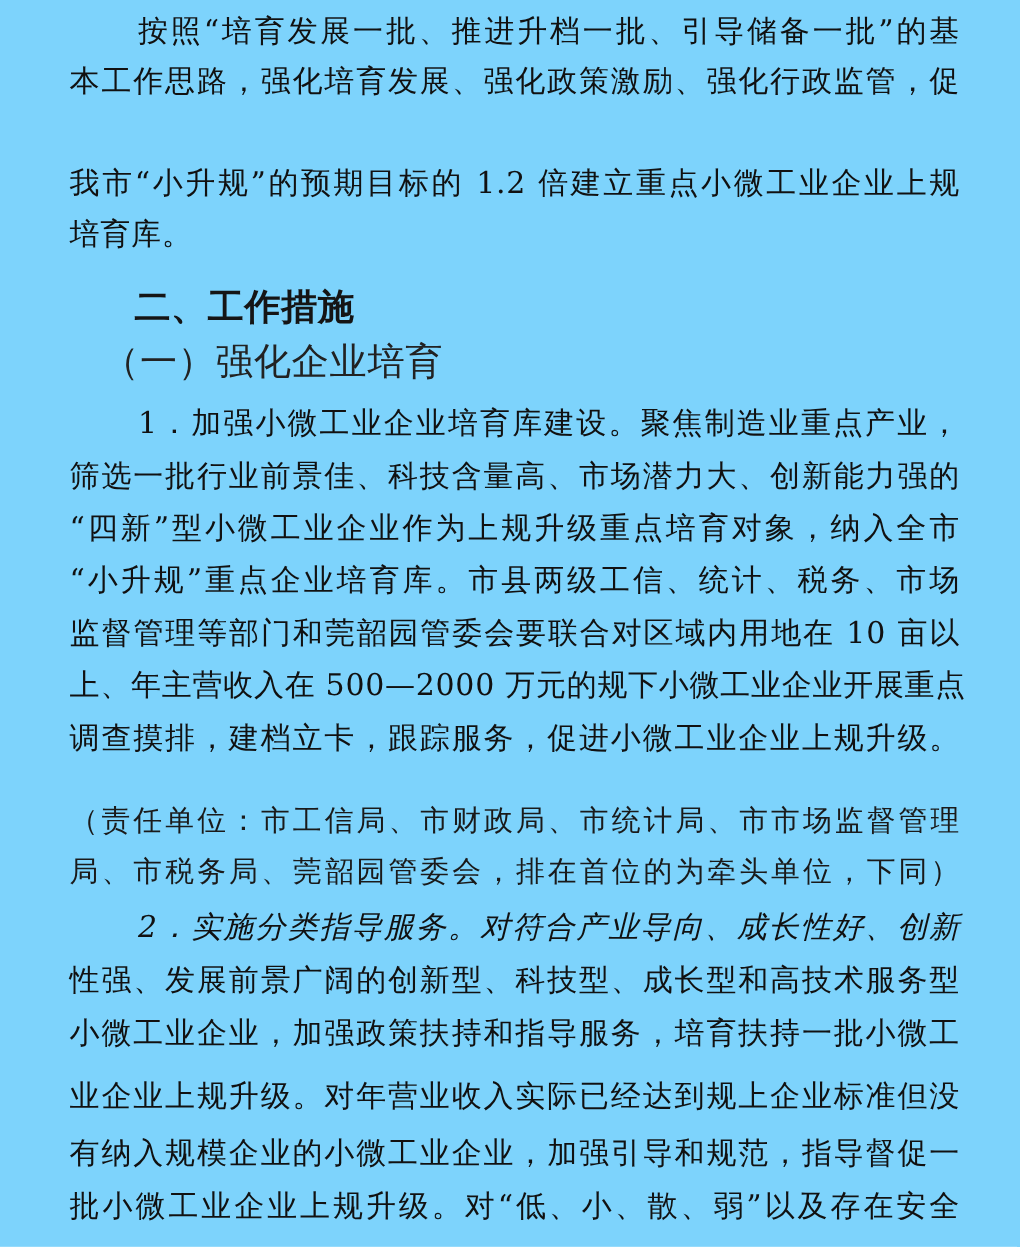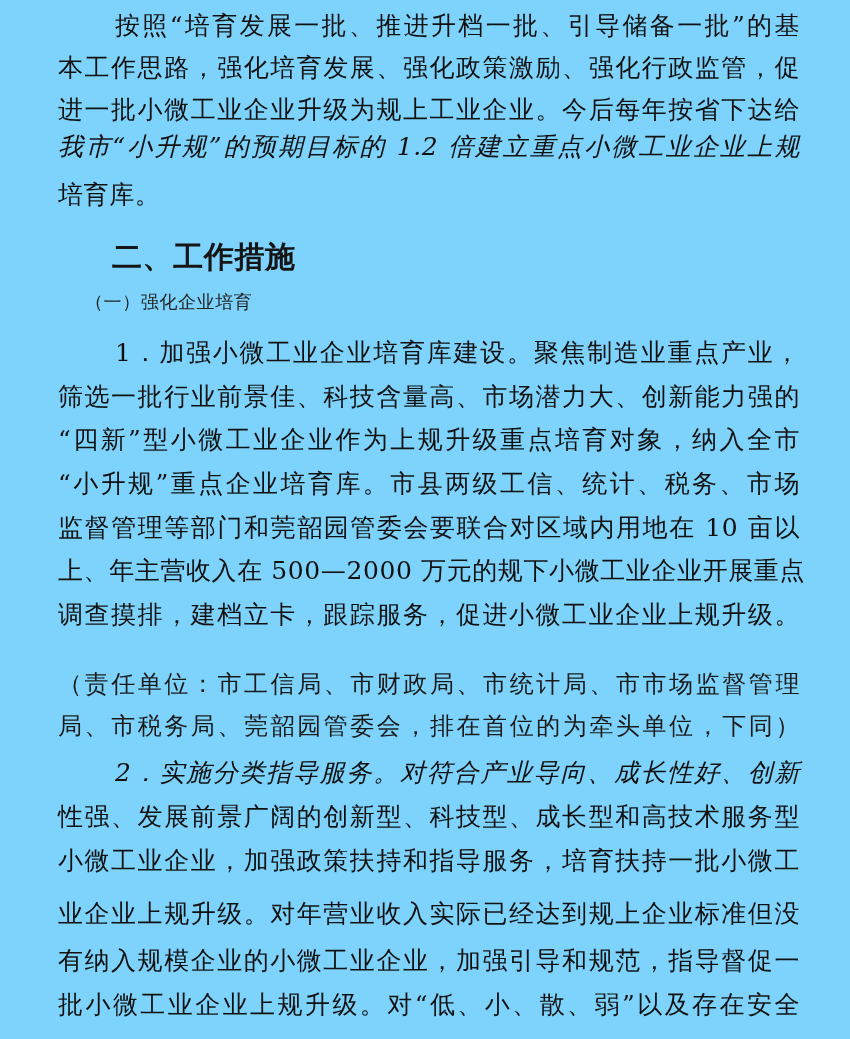--- a/index.html
+++ b/index.html
@@ -24,38 +24,37 @@
   .line.indent { left: 115px; width: 685px; }
   .line.h2 {
     left: 112px; width: auto;
     font-family: Liberation Serif, serif;
     font-weight: bold; font-size: 30px; color: #151515;
     text-align-last: left;
   }
   .line.h3 {
     left: 85px; width: auto;
     font-family: "DejaVu Sans", "Liberation Sans", sans-serif;
-    font-size: 18px; color: #222;
+    font-size: 31px; color: #222;
     text-align-last: left;
   }
   .line.sans {
     font-family: "DejaVu Sans", "Liberation Sans", sans-serif;
     color: #1a1a1a;
     font-size: 24px;
   }
 </style>
 </head>
 <body>
 
 <div class="page">
 
   <div class="line indent" style="top:6px;">按照“培育发展一批、推进升档一批、引导储备一批”的基</div>
   <div class="line" style="top:48px;">本工作思路，强化培育发展、强化政策激励、强化行政监管，促</div>
-  <div class="line" style="top:90px;">进一批小微工业企业升级为规上工业企业。今后每年按省下达给</div>
-  <div class="line" style="top:127px;font-style:italic;">我市“小升规”的预期目标的 1.2 倍建立重点小微工业企业上规</div>
+  <div class="line" style="top:133px;">我市“小升规”的预期目标的 1.2 倍建立重点小微工业企业上规</div>
   <div class="line last" style="top:175px;">培育库。</div>
 
   <div class="line h2" style="top:237px;">二、工作措施</div>
 
   <div class="line h3" style="top:282px;">（一）强化企业培育</div>
 
   <div class="line indent" style="top:333px;">1．加强小微工业企业培育库建设。聚焦制造业重点产业，</div>
   <div class="line" style="top:377px;">筛选一批行业前景佳、科技含量高、市场潜力大、创新能力强的</div>
   <div class="line" style="top:420px;">“四新”型小微工业企业作为上规升级重点培育对象，纳入全市</div>
   <div class="line" style="top:464px;">“小升规”重点企业培育库。市县两级工信、统计、税务、市场</div>

